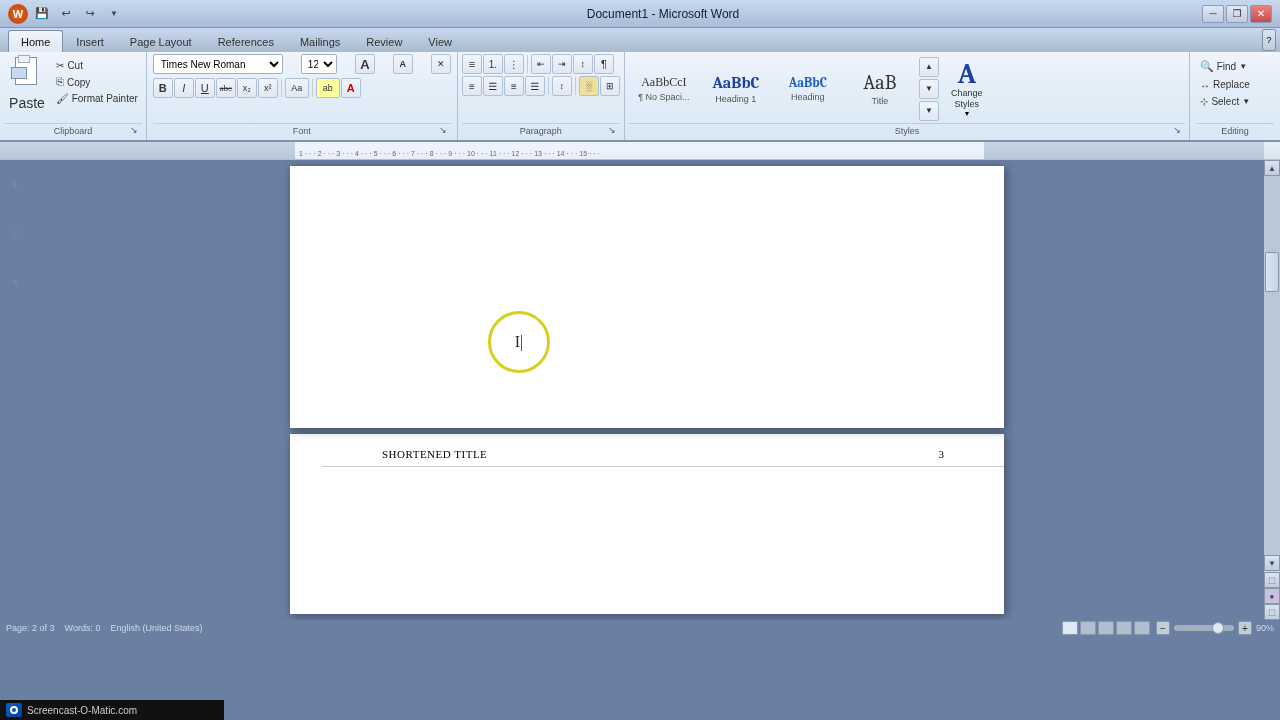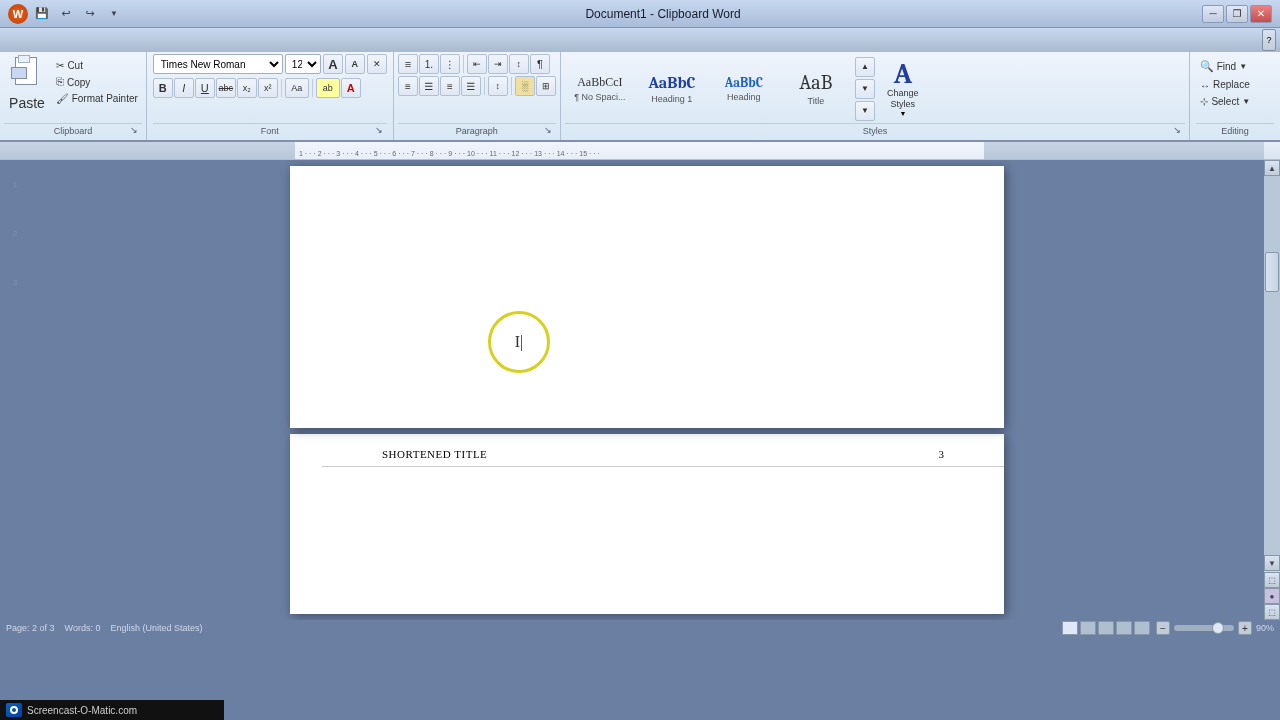--- a/index.html
+++ b/index.html
@@ -77,21 +77,21 @@
       padding: 1px 3px;
       border: 1px solid transparent;
       border-radius: 2px;
       white-space: nowrap;
     }
 
     
     .font-row {
       display: flex;
       align-items: center;
-      gap: 2px;
+      gap: 18px;
       margin-bottom: 2px;
     }
     .font-select {
       width: 130px; height: 20px;
       border: 1px solid #a0b0c4;
       background: white;
       font-size: 10px;
       padding: 0 3px;
       border-radius: 2px;
     }
@@ -290,29 +290,38 @@
 <div class="title-bar">
   <div class="title-bar-left">
     <div style="width:20px;height:20px;background:radial-gradient(circle,#e86020,#c04000);border-radius:50%;display:flex;align-items:center;justify-content:center;">
       <span style="color:white;font-weight:bold;font-size:11px;">W</span>
     </div>
     <div class="qat-btn">💾</div>
     <div class="qat-btn">↩</div>
     <div class="qat-btn">↪</div>
     <div class="qat-btn" style="font-size:8px;">▼</div>
   </div>
-  <div class="title-bar-center">Document1 - Clipboard Word</div>
+  <div class="title-bar-center">Document1 - Microsoft Word</div>
   <div class="title-bar-controls">
     <div class="title-btn">─</div>
     <div class="title-btn">❐</div>
     <div class="title-btn close">✕</div>
   </div>
 </div>
 
 <div style="display:flex;align-items:stretch;background:linear-gradient(to bottom,#c8d8ee,#aabace);height:24px;padding-left:8px;">
+  <div style="display:flex;align-items:flex-end;">
+    <div class="tab active">Home</div>
+    <div class="tab">Insert</div>
+    <div class="tab">Page Layout</div>
+    <div class="tab">References</div>
+    <div class="tab">Mailings</div>
+    <div class="tab">Review</div>
+    <div class="tab">View</div>
+  </div>
   <div style="flex:1;"></div>
   <div style="width:14px;height:22px;background:linear-gradient(to bottom,#d8e4f4,#c0ccd8);border:1px solid #8090a4;border-radius:2px;display:flex;align-items:center;justify-content:center;font-size:9px;cursor:pointer;align-self:center;margin-right:4px;">?</div>
 </div>
 
 <div class="full-ribbon">
   <div style="display:flex;align-items:stretch;min-height:88px;">
 
     <div style="display:flex;flex-direction:column;padding:2px 4px;border-right:1px solid #b0c0d4;min-width:80px;">
       <div style="display:flex;align-items:flex-start;gap:2px;flex:1;">
 
@@ -358,21 +367,21 @@
           </select>
           <div class="fmt-btn" style="font-size:13px;font-weight:bold;">A</div>
           <div class="fmt-btn" style="font-size:9px;font-weight:bold;">A</div>
           <div class="fmt-btn" style="font-size:9px;">✕</div>
         </div>
 
         <div class="font-btns-row">
           <div class="fmt-btn b">B</div>
           <div class="fmt-btn i">I</div>
           <div class="fmt-btn" style="text-decoration:underline;">U</div>
-          <div class="fmt-btn" style="text-decoration:line-through;font-size:9px;">abc</div>
+          <div class="fmt-btn" style="text-decoration:line-through;font-size:9px;font-family:Liberation Serif, serif;">abc</div>
           <div class="fmt-btn" style="font-size:9px;">x₂</div>
           <div class="fmt-btn" style="font-size:9px;">x²</div>
           <div style="width:1px;background:#c0ccd8;height:18px;margin:0 2px;"></div>
           <div class="fmt-btn" style="font-size:9px;width:24px;">Aa</div>
           <div style="width:1px;background:#c0ccd8;height:18px;margin:0 2px;"></div>
           <div class="fmt-btn" style="font-size:9px;background:#ffffa0;width:24px;">ab</div>
           <div class="fmt-btn" style="font-size:11px;color:#cc0000;font-weight:bold;">A</div>
         </div>
       </div>
       <div class="group-label" style="position:relative;">

